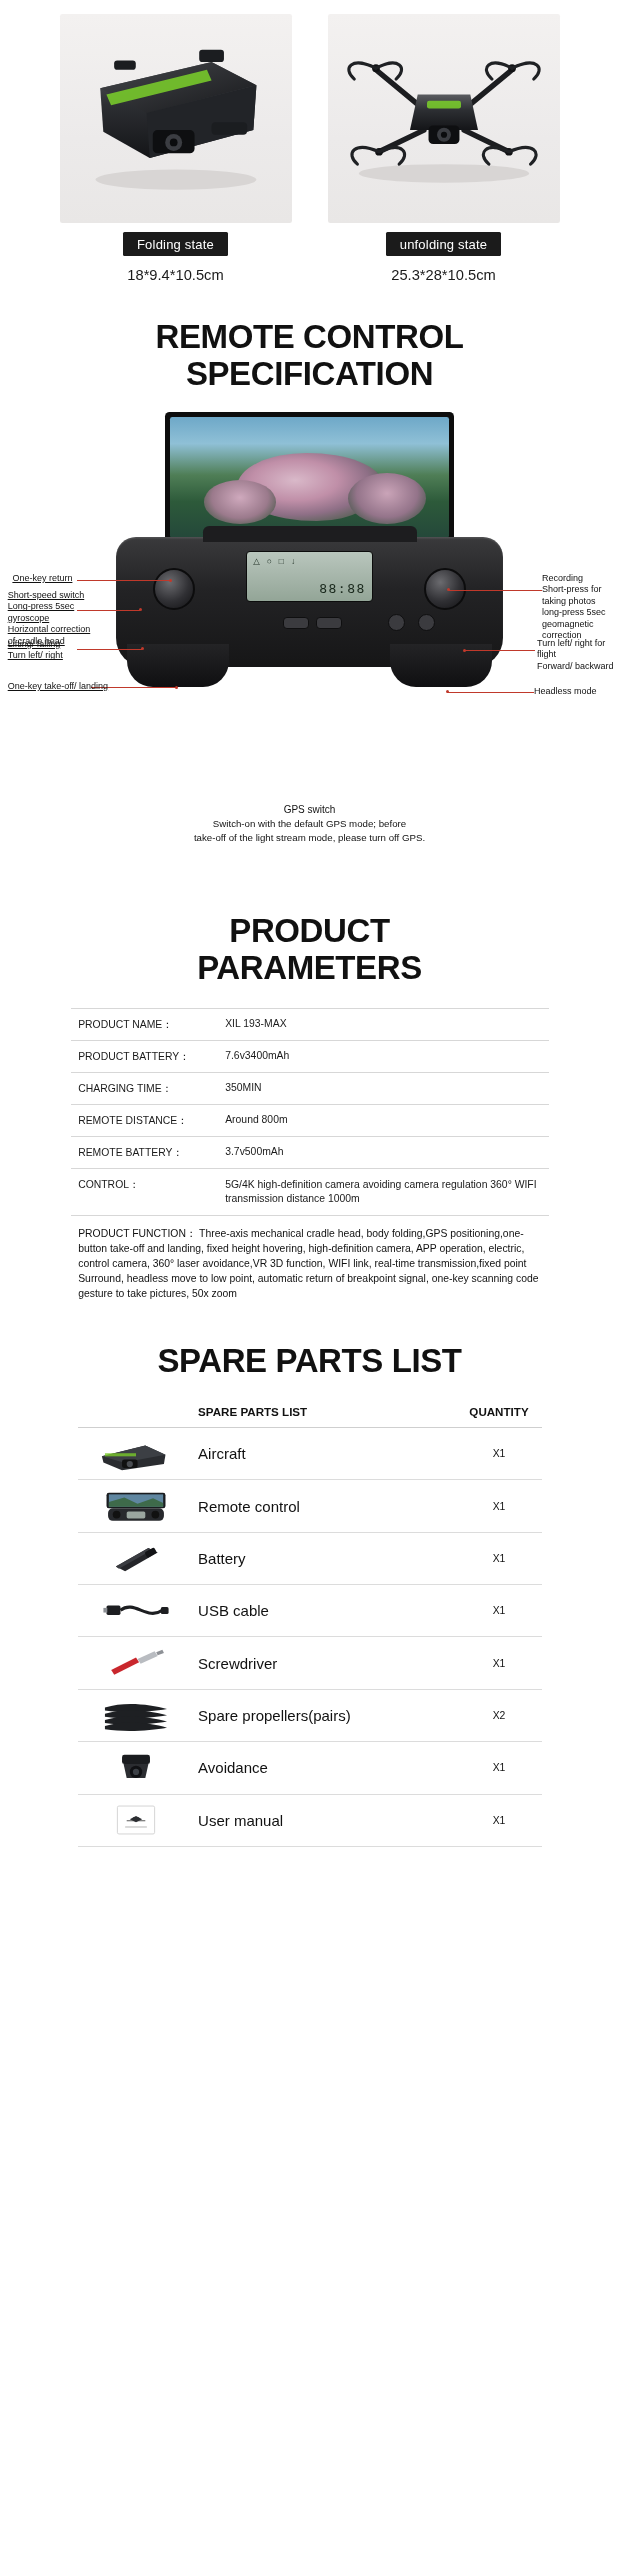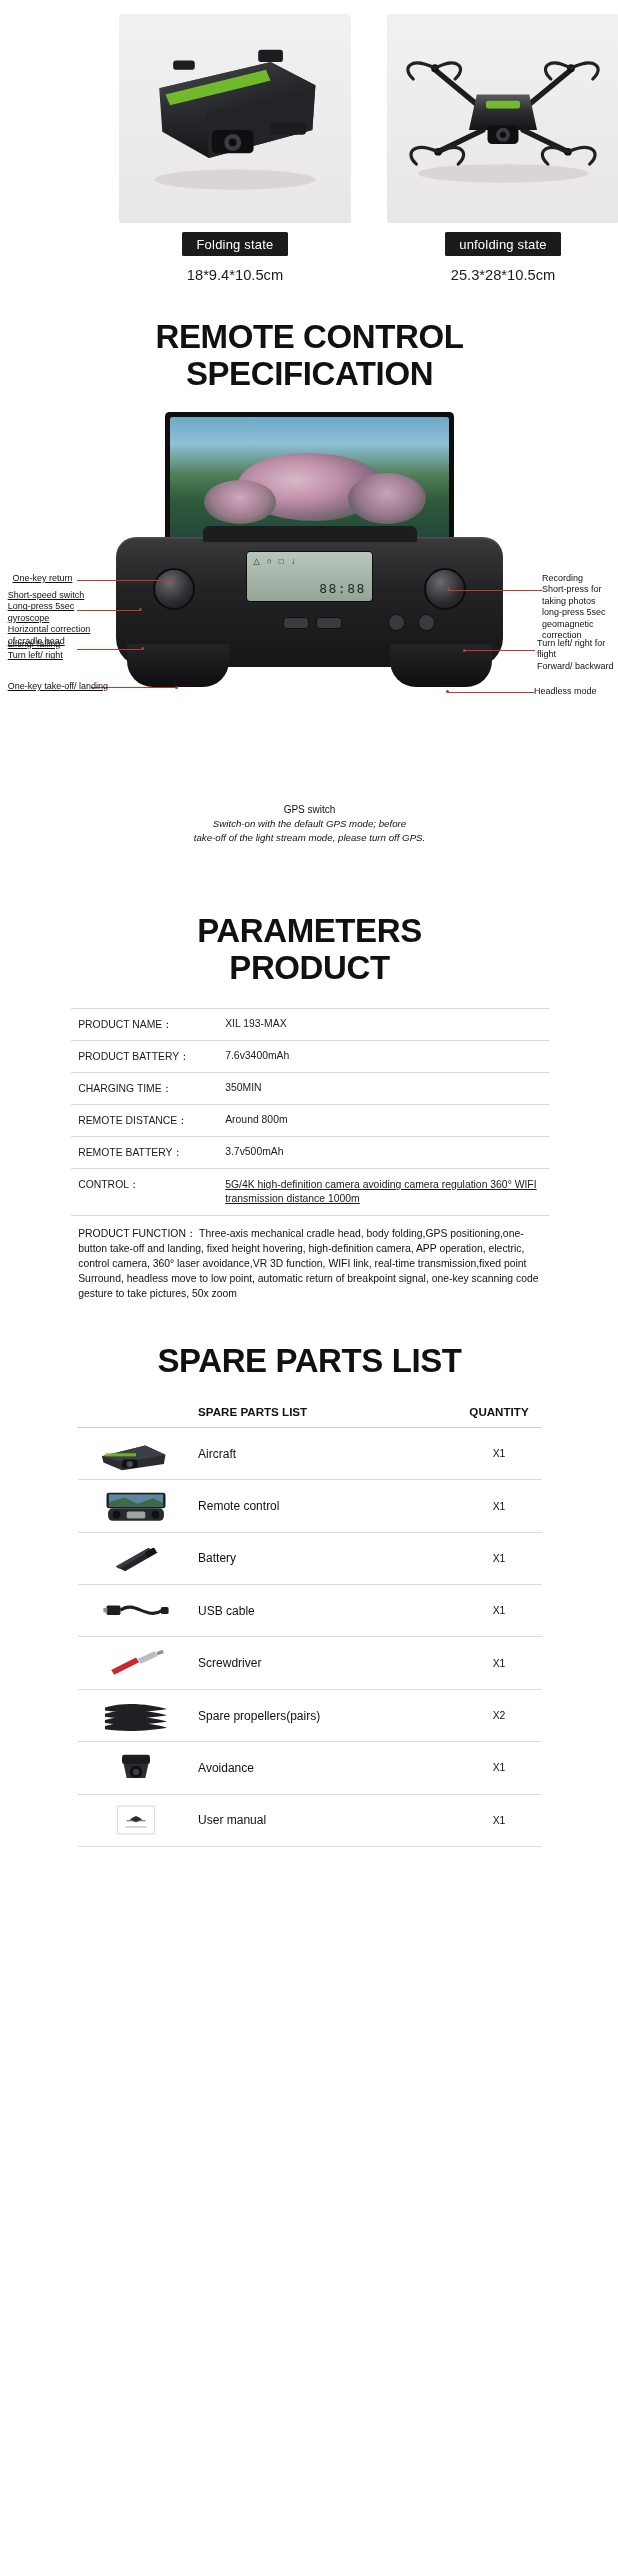--- a/index.html
+++ b/index.html
@@ -9,21 +9,21 @@
     background: #ffffff;
     font-family: "Liberation Sans", sans-serif;
     color: #111;
     -webkit-font-smoothing: antialiased;
   }
   .page { width: 619px; position: relative; overflow: hidden; }
 
   
   .states {
     display: flex;
-    justify-content: flex-end;
+    justify-content: center;
     gap: 36px;
     padding: 14px 0 0 0;
   }
   .state-col { width: 232px; display:flex; flex-direction:column; align-items:center; }
   .state-photo {
     width: 232px; height: 209px;
     background: linear-gradient(180deg,#f3f1f0 0%, #eceaea 60%, #e9e7e6 100%);
     border-radius: 2.3px;
     position: relative;
     overflow: hidden;
@@ -182,21 +182,21 @@
   .prow {
     display: flex;
     border-bottom: 0.8px solid #d7d7d7;
     padding: 8.5px 3.1px 8.5px 7.7px;
     font-size: 10.4px;
     justify-content: center;
   }
   .prow .k { width: 147px; color: #1a1a1a; }
   .prow .v { flex: 1; color: #1a1a1a; }
   .prow.first { border-top: 0.8px solid #d7d7d7; }
-  .prow.cam .v { line-height: 1.35; text-decoration: underline; }
+  .prow.cam .v { line-height: 1.35; }
   .pfunc {
     padding: 10px 3.1px 0 7.7px;
     font-size: 10.4px;
     line-height: 1.45;
   }
   .pfunc .k { }
 
   
   .spare-table {
     width: 464px;
@@ -208,21 +208,21 @@
     font-weight: bold;
     text-align: left;
     padding: 6.2px 4.6px 9.3px 4.6px;
     border-bottom: 0.8px solid #cfcfcf;
   }
   .spare-table th.qty { text-align: center; width: 85px; }
   .spare-table th.pic { width: 116px; }
   .spare-table td {
     padding: 7.7px 4.6px;
     border-bottom: 0.8px solid #dcdcdc;
-    font-size: 12px;
+    font-size: 15px;
     vertical-align: middle;
   }
   .spare-table td.qty { text-align: center; font-size: 10.4px; }
   .spare-table td.pic { width: 116px; }
   .thumb {
     width: 90px; height: 36px;
     margin: 0 auto;
     display: block;
   }
 </style>
@@ -374,30 +374,30 @@
 correction</div>
 
       <div class="callout r" style="left:537px; top:237px; width:85px; white-space:pre-line;">Turn left/ right for
 flight
 Forward/ backward</div>
 
       <div class="callout r" style="left:534px; top:285px; width:72px;">Headless mode</div>
 
       <div class="gps-note">
         <div class="gps-title">GPS switch</div>
-        <div style="white-space:pre-line;font-style:italic;">Switch-on with the default GPS mode; before
+        <div style="white-space:pre-line;">Switch-on with the default GPS mode; before
 take-off of the light stream mode, please turn off GPS.</div>
       </div>
 
     </div>
   </div>
 
   <div class="sec-params">
+    <div class="h-big">PRODUCT</div>
     <div class="h-big">PARAMETERS</div>
-    <div class="h-big">PRODUCT</div>
 
     <div class="params">
       <div class="prow first">
         <div class="k">PRODUCT NAME：</div>
         <div class="v">XIL 193-MAX</div>
       </div>
       <div class="prow">
         <div class="k">PRODUCT BATTERY：</div>
         <div class="v">7.6v3400mAh</div>
       </div>

